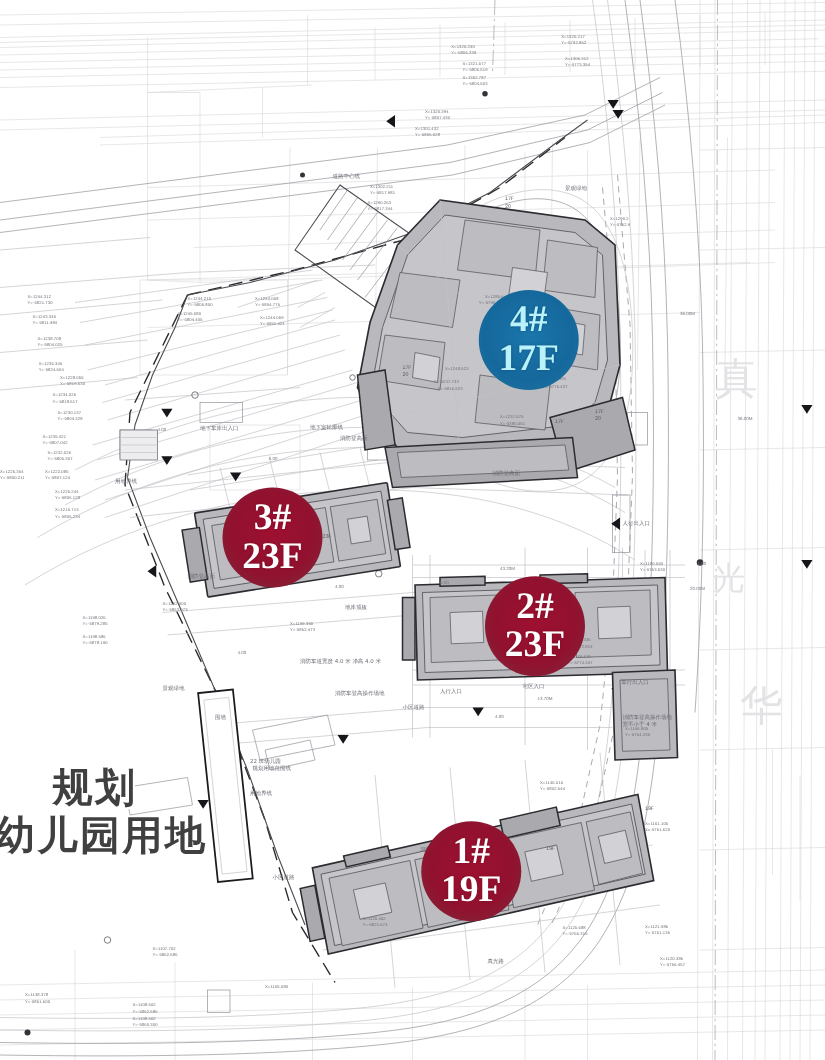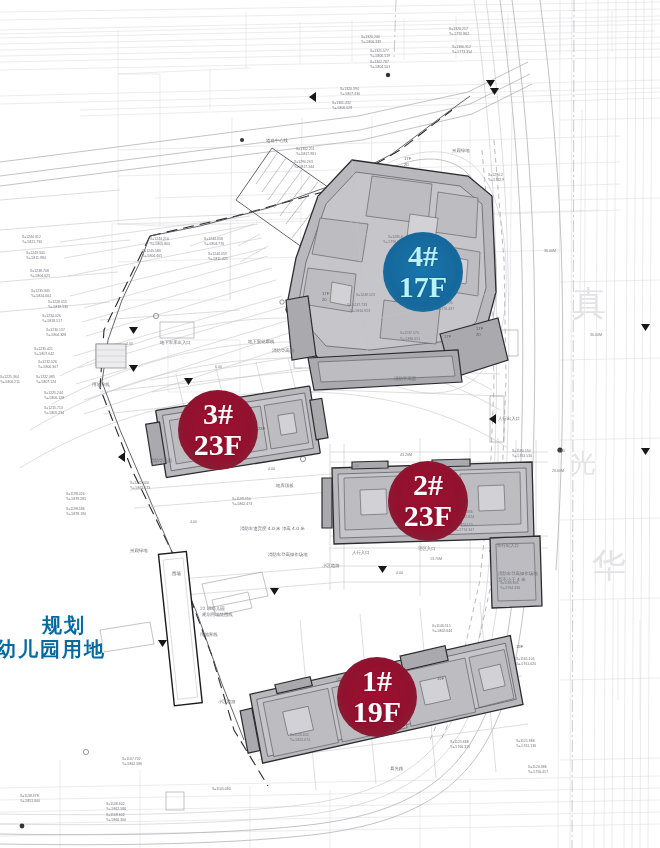--- a/index.html
+++ b/index.html
@@ -65,24 +65,24 @@
     font-family:"DejaVu Sans", serif;
     font-size:34px;
     color:#e3e3e6;
     font-weight:400;
     user-select:none;
     line-height:1;
   }
   
   .kg-label{
     position:absolute;
-    font-family:Liberation Serif, serif;
+    font-family:Liberation Mono, monospace;
     font-weight:bold;
-    color:#0369a1;
-    font-size:20px;
+    color:#404040;
+    font-size:32px;
     letter-spacing:2px;
     line-height:1.18;
     text-shadow:
        1px 0 0 #fff, -1px 0 0 #fff, 0 1px 0 #fff, 0 -1px 0 #fff,
        1.6px 1.6px 0 #fff, -1.6px 1.6px 0 #fff;
     user-select:none;
   }
   
   .marker{
     position:absolute;

